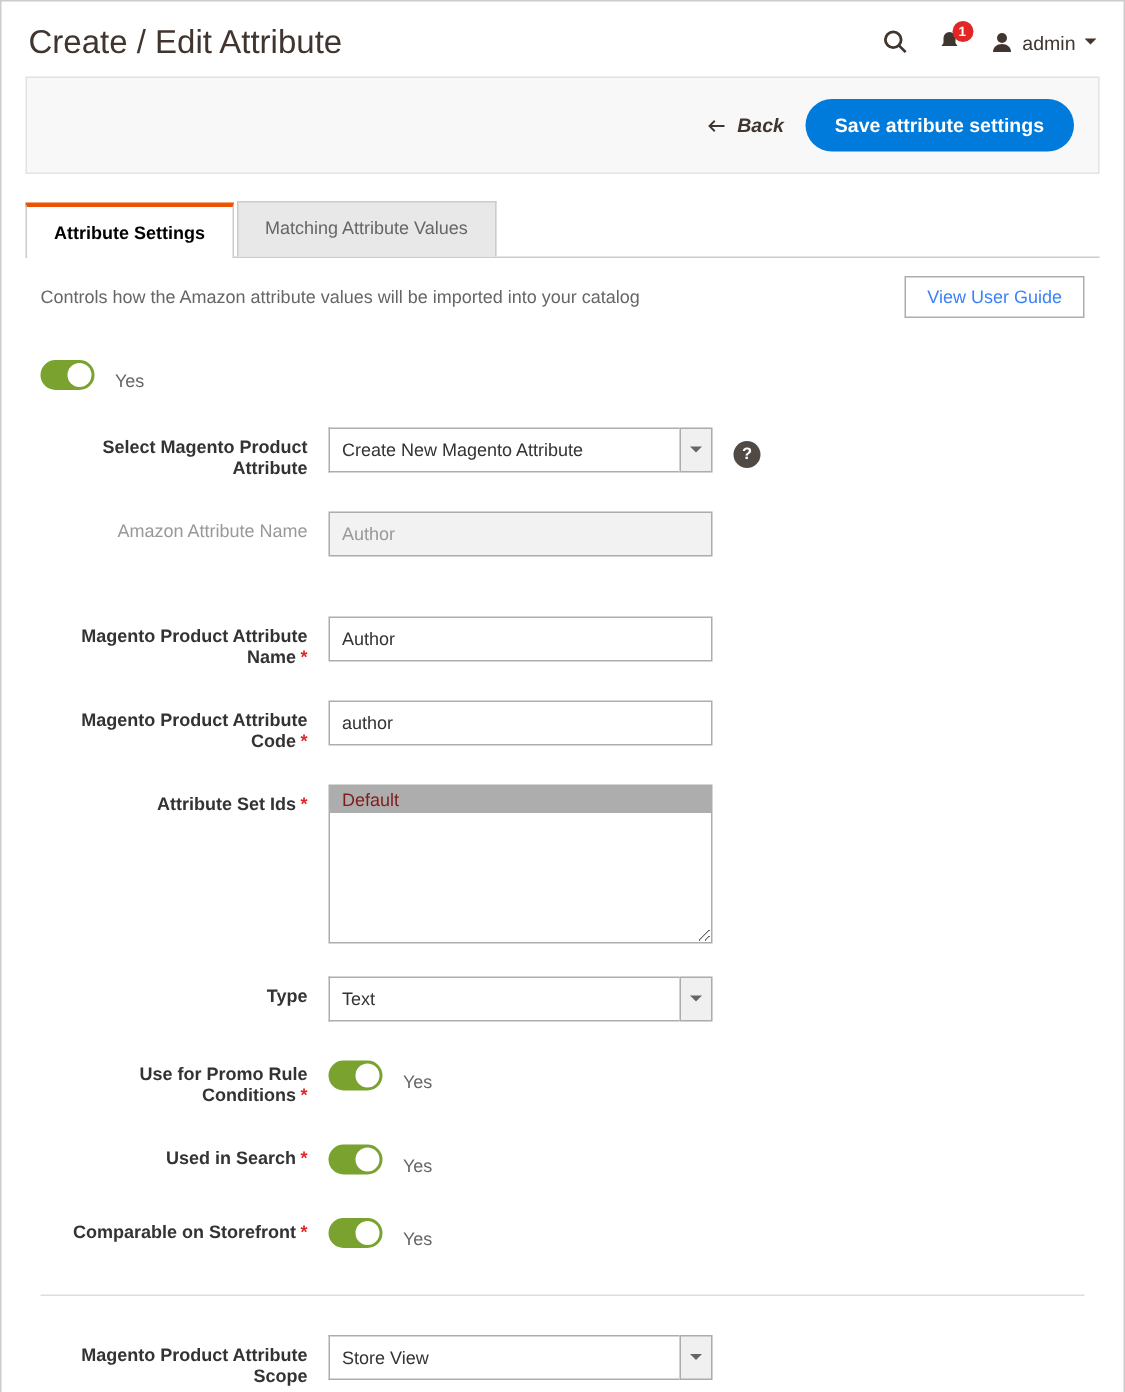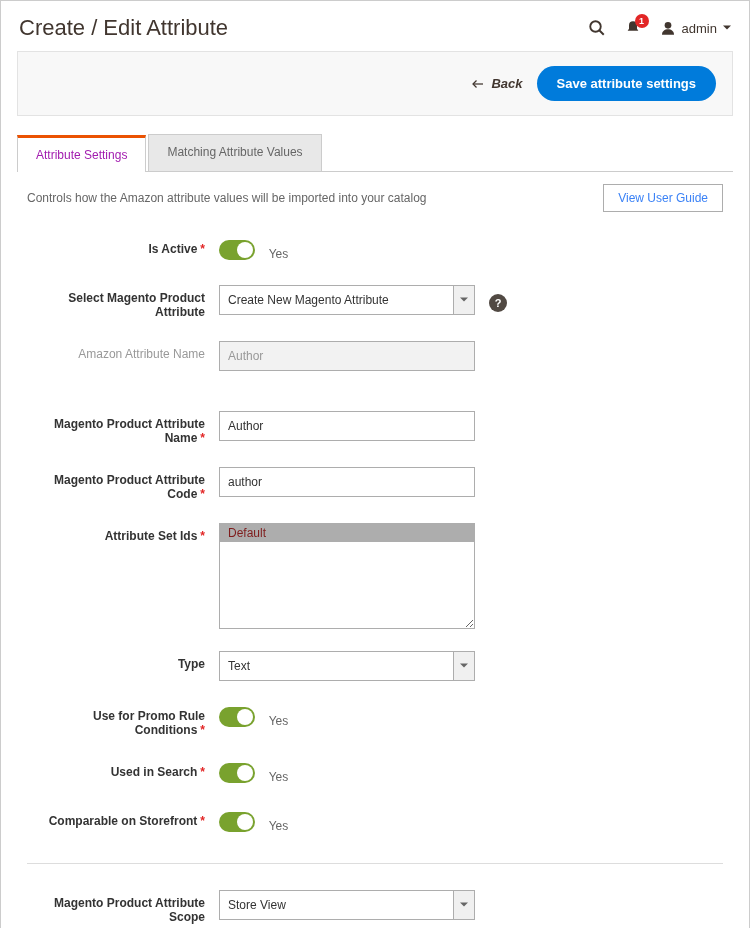--- a/index.html
+++ b/index.html
@@ -103,22 +103,22 @@
     cursor: pointer;
     background: #e8e8e8;
     border: 1px solid #ccc;
     border-bottom: none;
     margin-right: 2px;
     color: #666;
   }
   .tab.active {
     background: #fff;
     border-top: 3px solid #eb5202;
-    font-weight: 400;
-    color: #a21caf;
+    font-weight: 700;
+    color: #000000;
     position: relative;
     top: 1px;
   }
   
   .content {
     padding: 12px 26px 24px 26px;
   }
   .desc-row {
     display: flex;
     justify-content: space-between;
@@ -309,21 +309,20 @@
 </div>
 
 <div class="content">
 
   <div class="desc-row">
     <span class="description">Controls how the Amazon attribute values will be imported into your catalog</span>
     <button class="guide-btn">View User Guide</button>
   </div>
 
   <div class="form-row">
-    <div class="form-label"><span>Is Active</span><span class="req">*</span></div>
     <div class="form-control">
       <span class="toggle"></span>
       <span class="toggle-label">Yes</span>
     </div>
   </div>
 
   <div class="form-row">
     <div class="form-label">Select Magento Product Attribute</div>
     <div style="display:flex;align-items:center;">
       <div class="select-wrap">

